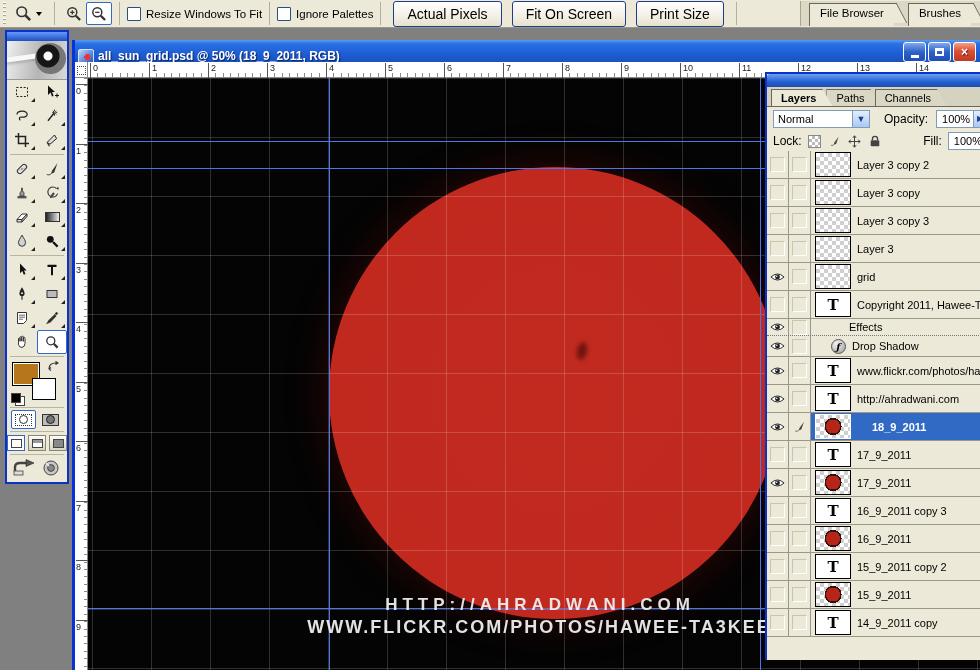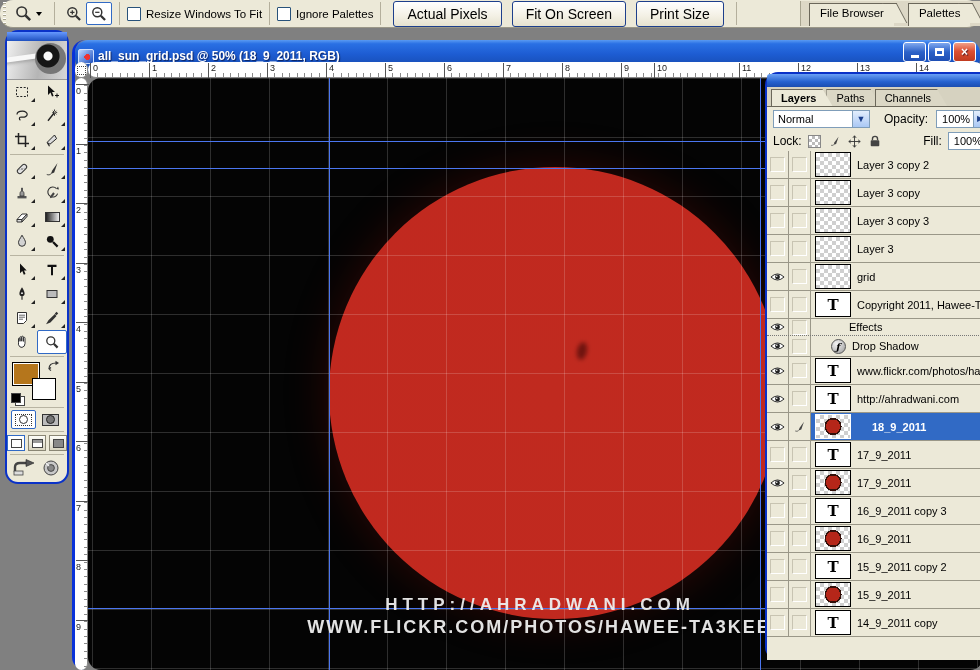--- a/index.html
+++ b/index.html
@@ -3,21 +3,21 @@
 <meta charset="utf-8">
 <style>
   html,body{margin:0;padding:0;}
   body{
     width:980px;height:670px;overflow:hidden;position:relative;
     background:#808080;
     font-family:"Liberation Sans","DejaVu Sans",sans-serif;
     font-size:11px;color:#000;
     -webkit-font-smoothing:none;
   }
-  .abs{position:absolute;border-radius:13px;}
+  .abs{position:absolute;}
 
   
   #options-bar{
     left:0;top:0;width:980px;height:27px;
     background:#ece9d8;border-bottom:1px solid #9a9788;
     display:flex;align-items:center;z-index:40;
   }
   .grip{width:7px;height:23px;margin-left:2px;
     background:repeating-linear-gradient(to bottom,#fff 0 1px,#a8a490 1px 2px,transparent 2px 4px);
     background-size:3px 100%;background-repeat:repeat-y;background-position:1px 0;}
@@ -244,21 +244,21 @@
     <span>Ignore Palettes</span>
   </span>
   <span class="ob-sep"></span>
   <span class="xp-btn">Actual Pixels</span>
   <span class="xp-btn">Fit On Screen</span>
   <span class="xp-btn">Print Size</span>
   <span class="ob-sep"></span>
   <div id="palette-well">
 
   <span class="well-tab">File Browser</span>
-      <span class="well-tab">Palettes</span>
+      <span class="well-tab">Brushes</span>
     </div>
 </div>
 
 <div id="doc-window" class="abs">
   <div id="doc-titlebar" class="abs">
     <span class="doc-icon"></span>
     <span>all_sun_grid.psd @ 50% (18_9_2011, RGB)</span>
     <span class="win-buttons">
       <span class="win-btn">
           <span class="glyph-min"></span>
@@ -280,21 +280,21 @@
   <span class="rh-num" style="left: 2px;">0</span>
       <span class="rh-num" style="left: 61px;">1</span>
       <span class="rh-num" style="left: 120px;">2</span>
       <span class="rh-num" style="left: 179px;">3</span>
       <span class="rh-num" style="left: 238px;">4</span>
       <span class="rh-num" style="left: 297px;">5</span>
       <span class="rh-num" style="left: 356px;">6</span>
       <span class="rh-num" style="left: 415px;">7</span>
       <span class="rh-num" style="left: 474px;">8</span>
       <span class="rh-num" style="left: 533px;">9</span>
-      <span class="rh-num" style="left: 566px;">10</span>
+      <span class="rh-num" style="left: 592px;">10</span>
       <span class="rh-num" style="left: 651px;">11</span>
       <span class="rh-num" style="left: 710px;">12</span>
       <span class="rh-num" style="left: 769px;">13</span>
       <span class="rh-num" style="left: 828px;">14</span>
     </div>
   <div id="ruler-v" class="abs">
 
   <span class="rv-num" style="top: 6px;">0</span>
       <span class="rv-num" style="top: 65.5px;">1</span>
       <span class="rv-num" style="top: 125px;">2</span>

